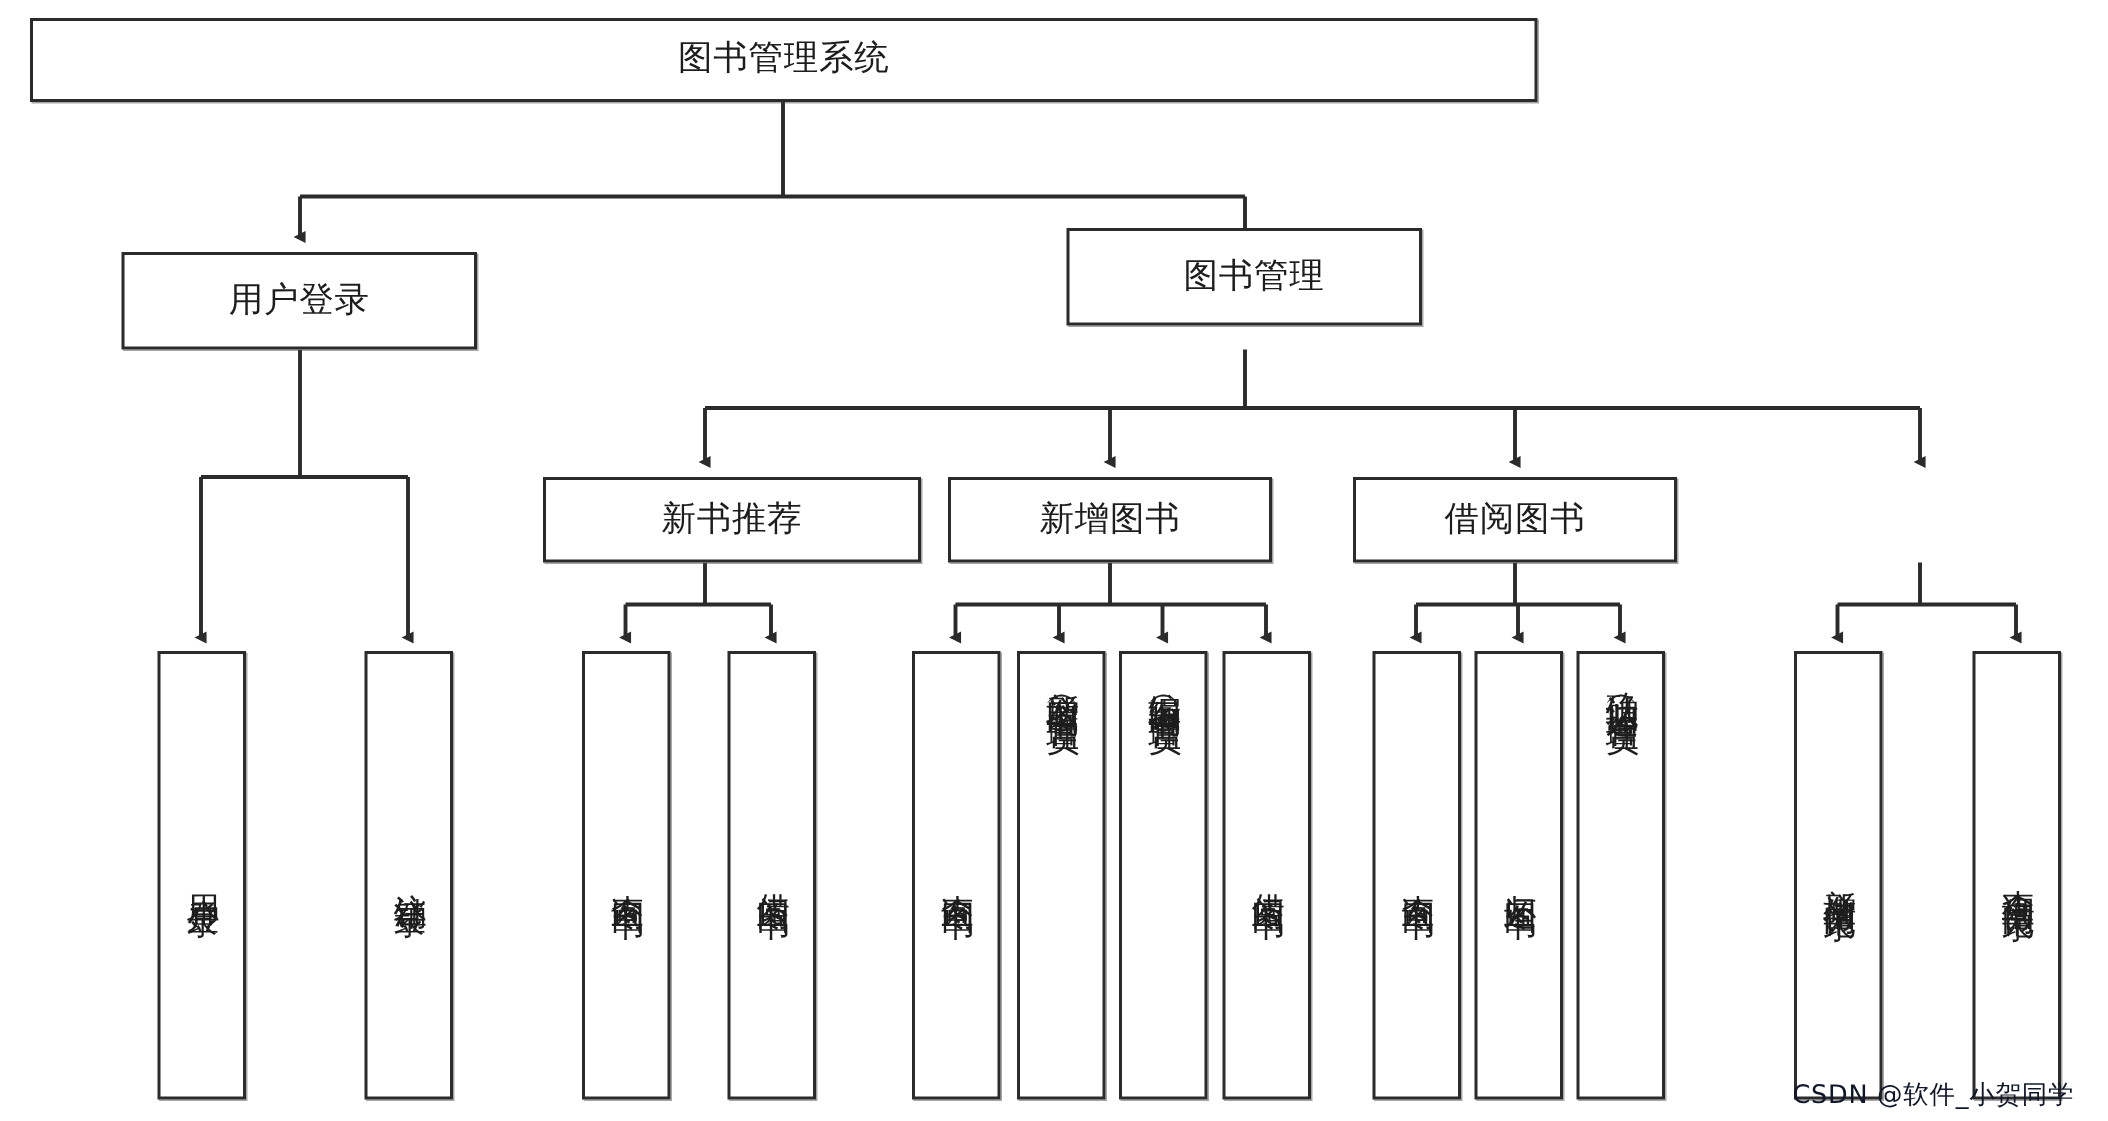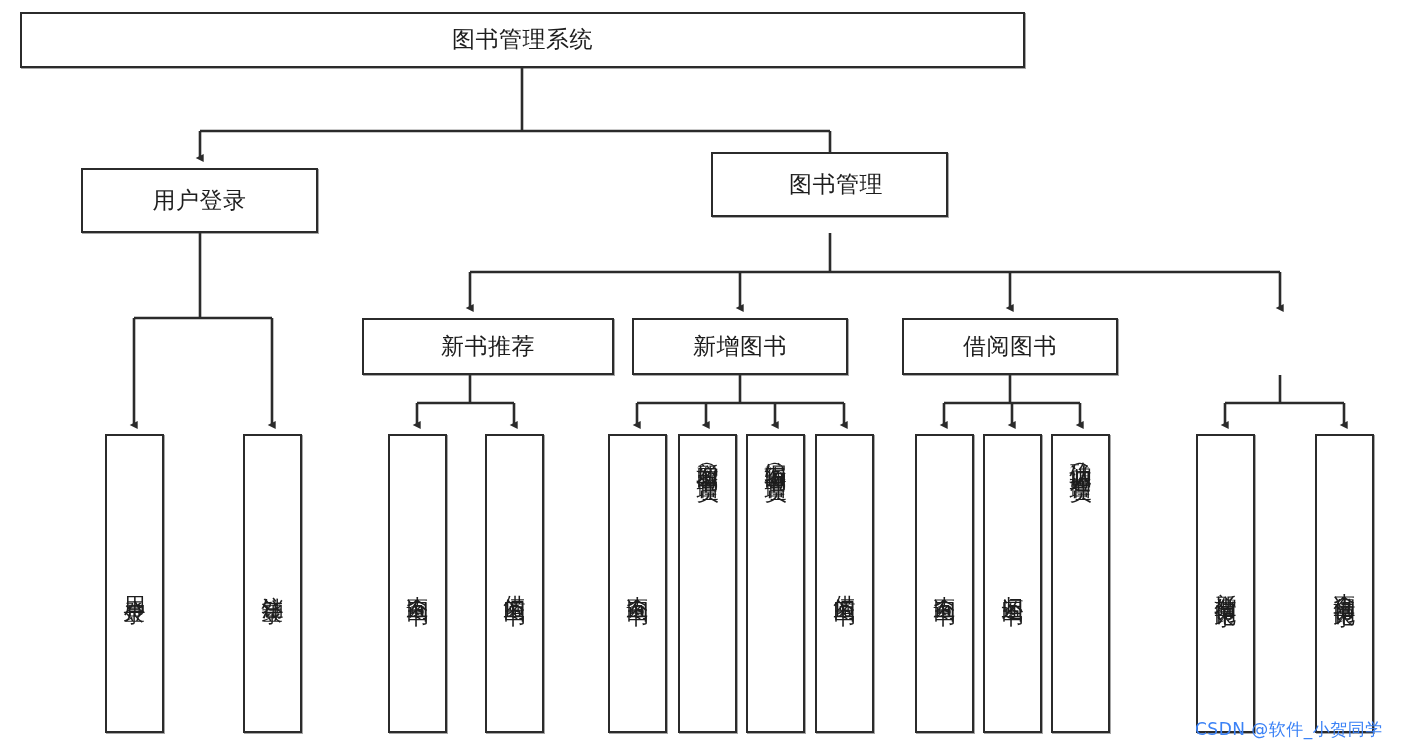--- a/index.html
+++ b/index.html
@@ -62,21 +62,21 @@
     letter-spacing: 3px;
     line-height: 1.0;
     white-space: nowrap;
   }
   .node.vertical.centered {
     align-items: center;
     padding-top: 0;
   }
   .watermark {
     position: absolute;
-    color: #3b82f6;
+    color: #0f172a;
     font-size: 17px;
     letter-spacing: 0.5px;
     white-space: nowrap;
     font-family: "DejaVu Sans", "Liberation Sans", sans-serif;
   }
 </style>
 </head>
 <body>
 
 <div id="diagram-root">

